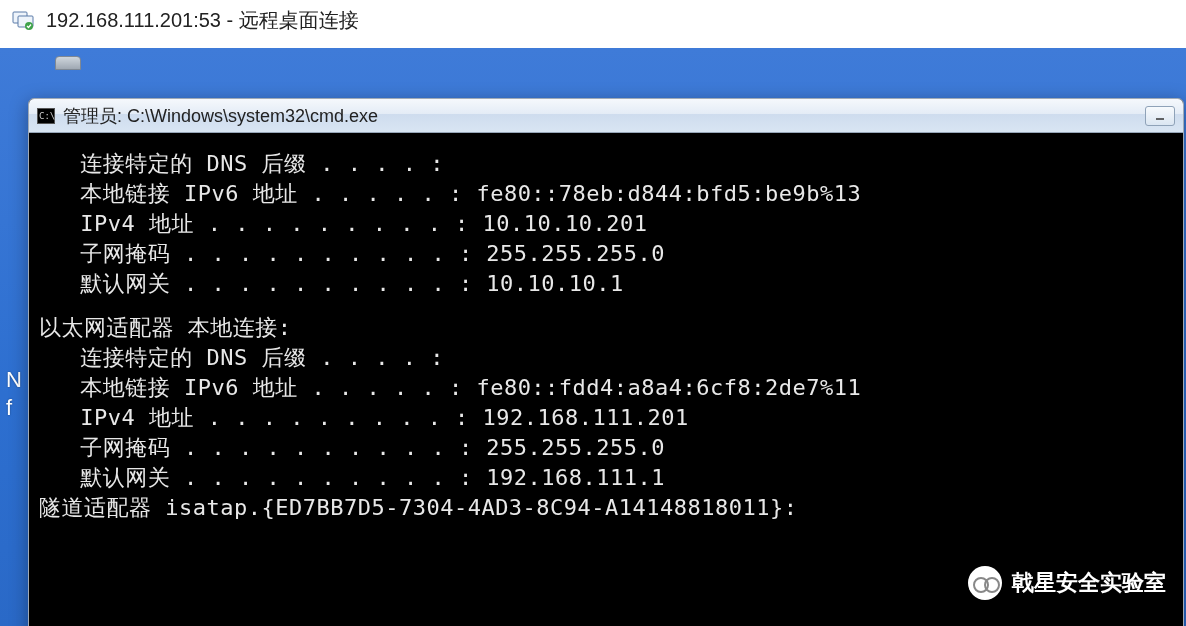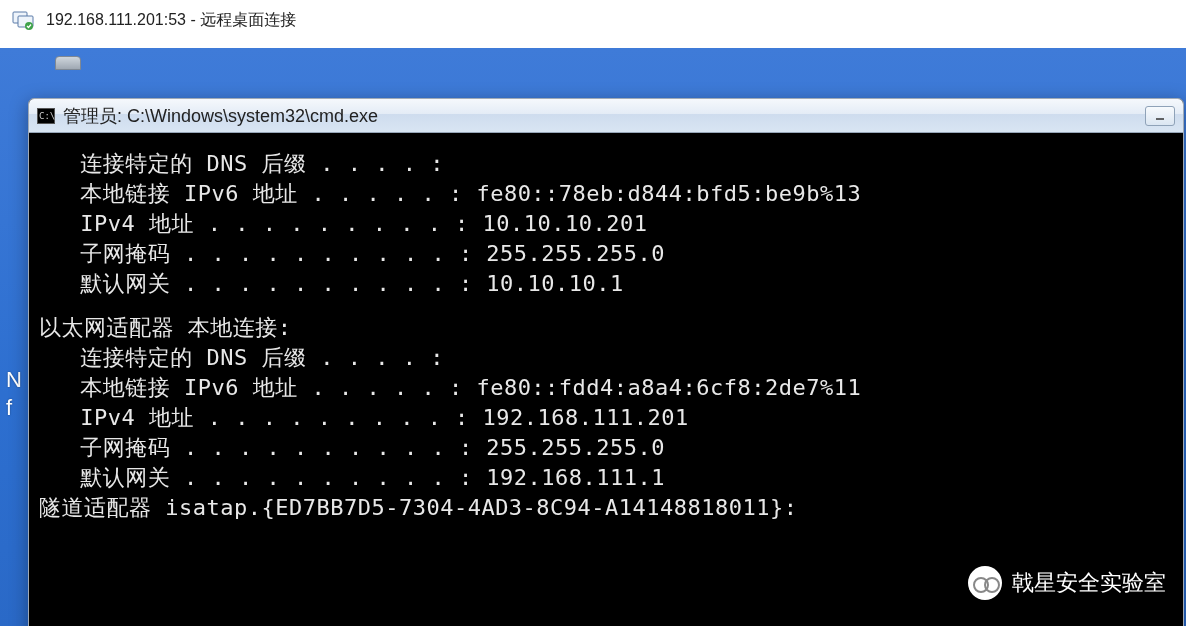--- a/index.html
+++ b/index.html
@@ -11,21 +11,21 @@
     overflow: hidden;
     position: relative;
   }
   
   .rdp-bar {
     display: flex;
     align-items: center;
     height: 40px;
     padding: 0 12px;
     background: #fff;
-    font-size: 16px;
+    font-size: 20px;
     color: #222;
   }
   .rdp-icon {
     width: 22px;
     height: 22px;
     margin-right: 12px;
     display: flex;
     align-items: center;
     justify-content: center;
   }
@@ -120,21 +120,21 @@
   .adapter-head { margin-top: 14px; }
   
   .watermark {
     position: absolute;
     right: 20px;
     bottom: 26px;
     display: flex;
     align-items: center;
     color: #fff;
     font-size: 22px;
-    font-weight: 400;
+    font-weight: 700;
     text-shadow: 0 0 3px rgba(0,0,0,0.5);
   }
   .watermark .wm-icon {
     width: 34px;
     height: 34px;
     border-radius: 50%;
     background: #fff;
     margin-right: 10px;
     position: relative;
   }

